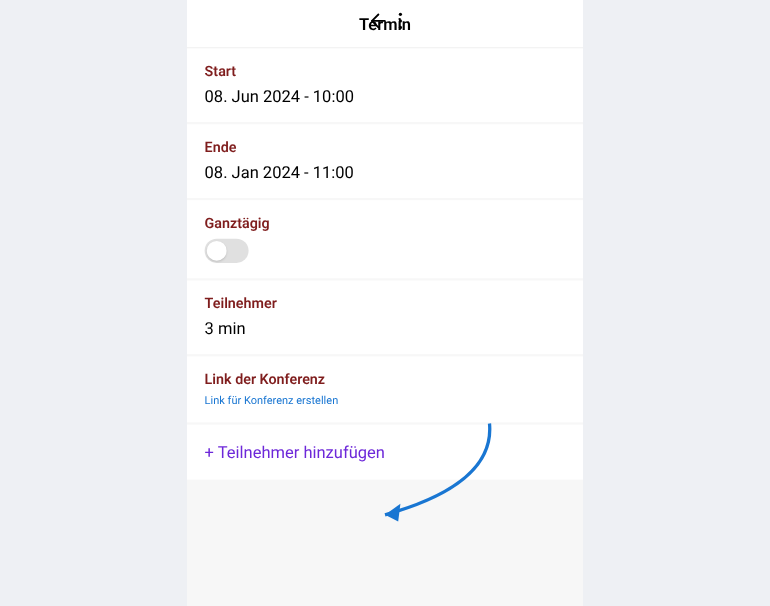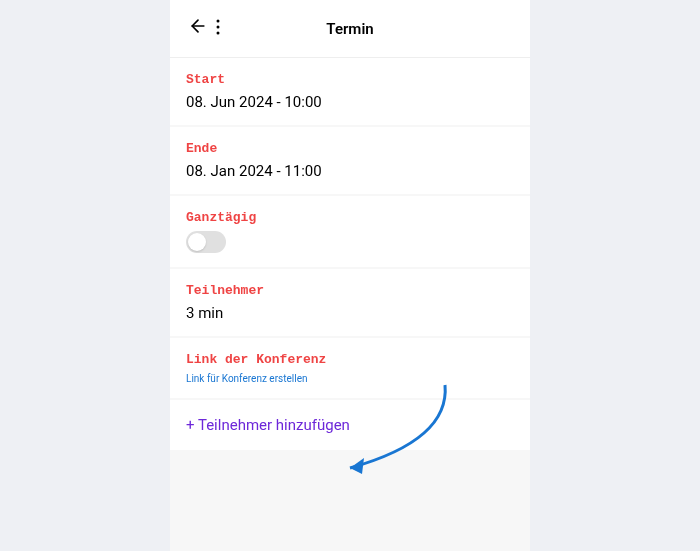--- a/index.html
+++ b/index.html
@@ -18,24 +18,24 @@
       position: relative;
     }
     .phone-frame {
       width: 360px;
       background: #f7f7f7;
       min-height: 551px;
       position: relative;
     }
     .header {
       background: #ffffff;
-      height: 58px;
+      height: 44px;
       display: flex;
       align-items: center;
-      justify-content: flex-start;
+      justify-content: center;
       padding: 0 14px;
       border-bottom: 1px solid #eeeeee;
     }
     .header-title {
       position: absolute;
       left: 50%;
       transform: translateX(-50%);
       font-size: 15px;
       font-weight: 600;
       color: #000;
@@ -54,23 +54,22 @@
       letter-spacing: -2px;
     }
     .section {
       background: #ffffff;
       padding: 14px 16px;
       margin-bottom: 2px;
     }
     .section-label {
       font-size: 13px;
       font-weight: 600;
-      color: #ef4444;
+      color: #7f1d1d;
       margin-bottom: 6px;
-      font-family: Liberation Mono, monospace;
     }
     .section-value {
       font-size: 15px;
       color: #000;
       font-weight: 400;
     }
     .section-subsection {
       margin-top: 20px;
     }
     .toggle {

